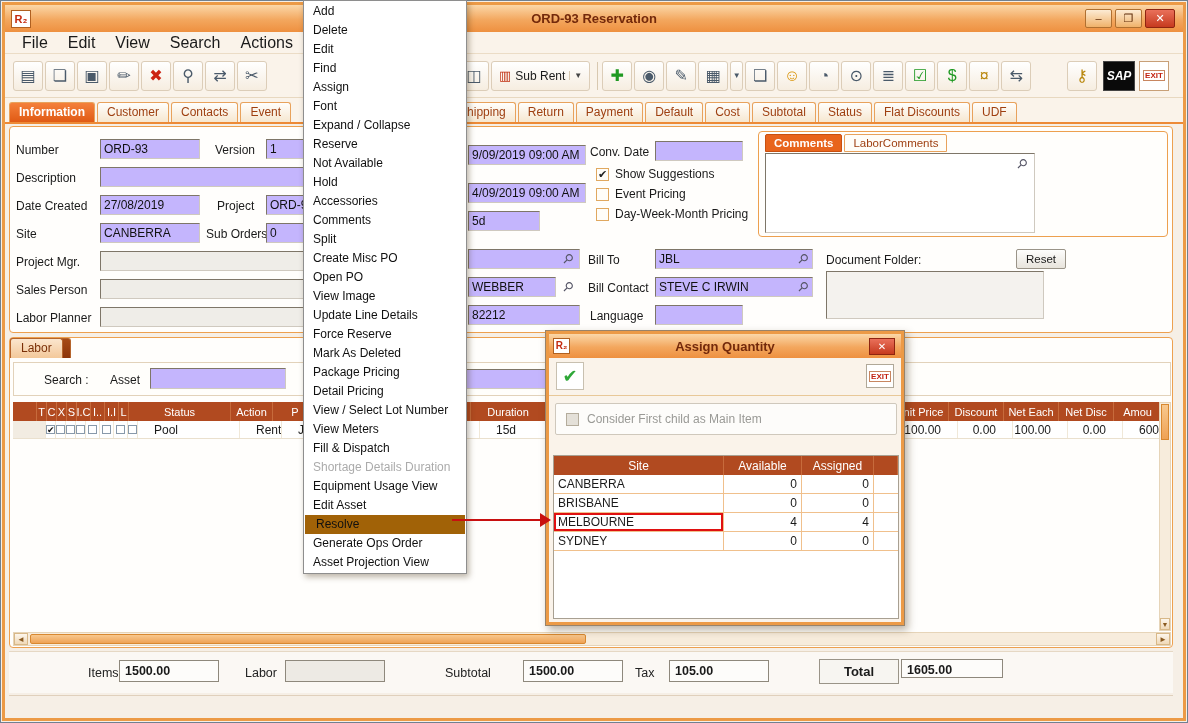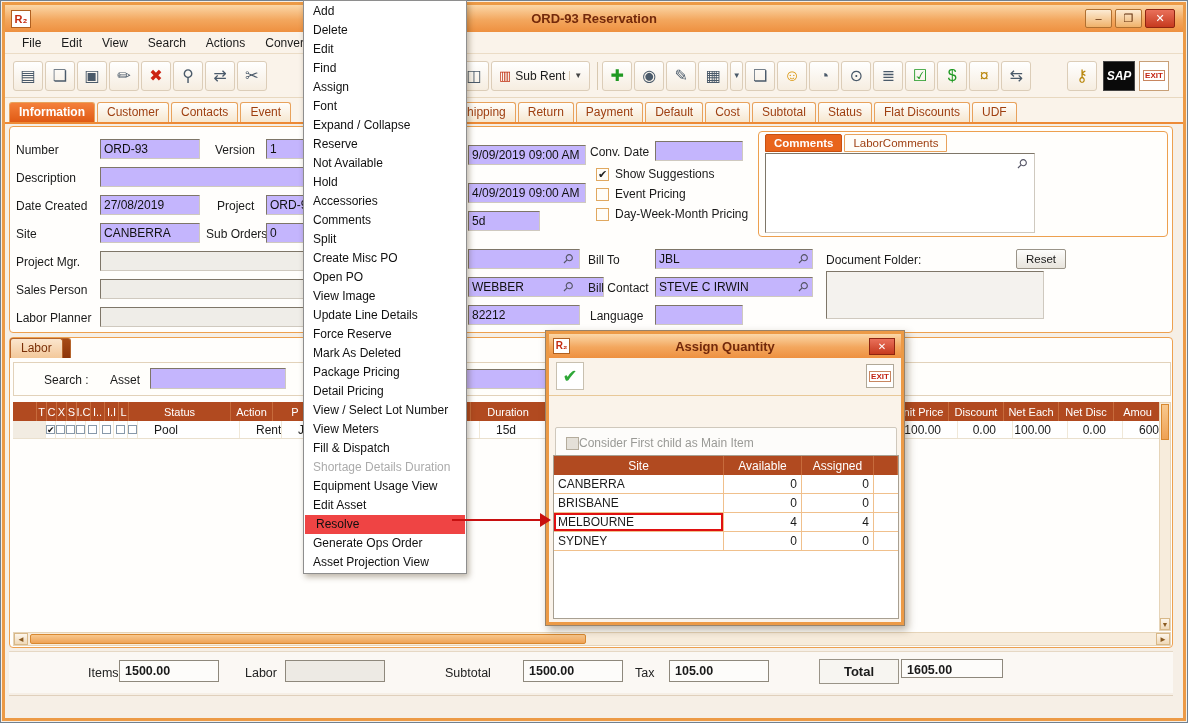--- a/index.html
+++ b/index.html
@@ -9,21 +9,21 @@
 .win-frame{position:absolute;inset:1px;border:3px solid #EC9A46;pointer-events:none;z-index:40;}
 
 .titlebar{position:absolute;left:4px;top:4px;right:4px;height:27px;background:linear-gradient(#FBD7A8,#F3A75E 55%,#EE9040);display:flex;align-items:center;}
 .applogo{width:20px;height:18px;background:#fff;border:1px solid #B06020;color:#C42B10;font-weight:bold;font-size:11px;text-align:center;line-height:16px;margin-left:6px;z-index:2;}
 .win-title{position:absolute;left:0;right:0;text-align:center;font-weight:bold;font-size:13px;color:#73290B;}
 .winbtns{margin-left:auto;display:flex;gap:3px;margin-right:8px;z-index:2;}
 .wbtn{width:27px;height:19px;border:1px solid #B07030;border-radius:2px;background:linear-gradient(#FCEBD4,#F0B26A);color:#5E2B08;font-size:11px;line-height:17px;text-align:center;}
 .wbtn.close{width:30px;background:linear-gradient(#E9705A,#C63A1F);border-color:#8E2410;color:#fff;font-weight:bold;}
 
 .menubar{position:absolute;left:4px;top:31px;right:4px;height:22px;background:#FAF3EA;display:flex;align-items:center;padding-left:8px;gap:2px;border-bottom:1px solid #EBDCC6;}
-.menu-item{padding:2px 9px;font-size:12px;white-space:nowrap;}
+.menu-item{padding:2px 9px;font-size:16px;white-space:nowrap;}
 
 .toolbar{position:absolute;left:4px;top:53px;right:4px;height:44px;background:#FAF3EA;display:flex;align-items:center;padding:0 8px;border-bottom:1px solid #E8D8C0;}
 .icon-btn{width:30px;height:30px;border:1px solid #DCCDB8;background:linear-gradient(#FFFFFF,#F6EDE0);border-radius:3px;display:flex;align-items:center;justify-content:center;margin-right:2px;flex:0 0 auto;}
 .icon-btn .g{font-size:16px;color:#4A5A6A;line-height:1;}
 .icon-btn.red .g{color:#CC2211;}
 .icon-btn.green .g{color:#1F9922;}
 .icon-btn.yellow .g{color:#D89000;}
 .icon-btn.gold .g{color:#B8860B;}
 .icon-btn.caret{width:13px;}
 .icon-btn.caret .g{font-size:8px;}
@@ -84,34 +84,34 @@
 .vthumb{position:absolute;left:1px;top:1px;width:8px;height:36px;background:linear-gradient(#F8C88E,#EFA254);border:1px solid #D88830;}
 .vdown{position:absolute;left:0;bottom:0;width:10px;height:12px;background:linear-gradient(#FDF6EC,#F0D9B8);border:1px solid #D8B888;font-size:7px;color:#8A5A20;display:flex;align-items:center;justify-content:center;}
 
 .tlabel{position:absolute;font-size:12.5px;color:#222;white-space:nowrap;}
 .tbox{position:absolute;height:22px;border:1px solid #8E887C;background:#FDFCFA;font-weight:bold;font-size:12.5px;padding:3px 5px;overflow:hidden;}
 .tbox.gray{background:#EDEAE4;}
 .total-label{position:absolute;height:25px;border:1px solid #9A9488;background:#F7F5F1;font-weight:bold;font-size:13px;text-align:center;line-height:23px;}
 
 #context-menu{position:absolute;left:303px;top:0;width:164px;background:#FFFFFF;border:1px solid #8E8E8E;box-shadow:2px 3px 6px rgba(60,40,10,.35);z-index:50;padding:1px;}
 .mi{height:19px;line-height:19px;padding-left:8px;font-size:12px;color:#101010;white-space:nowrap;overflow:hidden;}
-.mi.highlighted{background:#ef4444;padding-left:11px;}
+.mi.highlighted{background:#a16207;padding-left:11px;}
 .mi.disabled{color:#ABABAB;}
 
 #dialog{position:absolute;left:545px;top:330px;width:360px;height:296px;background:#FAF3EA;border:1px solid #98836A;z-index:60;box-shadow:3px 4px 8px rgba(60,40,10,.35);}
 .dframe{position:absolute;inset:0;border:3px solid #EC9A46;pointer-events:none;z-index:5;}
 .dtitle{position:absolute;left:3px;top:3px;right:3px;height:24px;background:linear-gradient(#FBD7A8,#F3A75E 55%,#EE9040);display:flex;align-items:center;}
 .dtitle .applogo{width:17px;height:16px;line-height:14px;font-size:10px;margin-left:4px;}
 .dtitle-text{position:absolute;left:0;right:0;text-align:center;font-weight:bold;font-size:13px;color:#73290B;}
 .dclose{margin-left:auto;margin-right:6px;width:26px;height:17px;background:linear-gradient(#E9705A,#C63A1F);border:1px solid #8E2410;color:#fff;font-size:10px;font-weight:bold;text-align:center;line-height:15px;z-index:2;}
 .dtoolbar{position:absolute;left:3px;top:27px;right:3px;height:38px;background:#FAF3EA;border-bottom:1px solid #E8C898;}
 .dcheckbtn{position:absolute;left:7px;top:4px;width:28px;height:28px;border:1px solid #C8C0B0;background:#fff;color:#2FA838;font-size:18px;font-weight:bold;display:flex;align-items:center;justify-content:center;}
 .dexit{position:absolute;right:7px;top:6px;width:28px;height:24px;border:1px solid #B0A898;background:#fff;display:flex;align-items:center;justify-content:center;}
 .dexit span{color:#C22211;font-size:8px;font-weight:bold;border:1px solid #C88660;padding:0 1px;}
-.dcb-panel{position:absolute;left:9px;top:72px;width:342px;height:32px;border:1px solid #CFC8BC;background:#FDFCFA;border-radius:2px;display:flex;align-items:center;padding-left:10px;margin-top:24px;}
+.dcb-panel{position:absolute;left:9px;top:72px;width:342px;height:32px;border:1px solid #CFC8BC;background:#FDFCFA;border-radius:2px;display:flex;align-items:center;gap:8px;padding-left:10px;}
 .dcb-box{width:13px;height:13px;background:#E4E0D8;border:1px solid #B4AC9C;flex:0 0 auto;}
 .dcb-label{color:#9A9A96;font-size:12px;}
 .dtable{position:absolute;left:7px;top:124px;width:346px;height:164px;border:1px solid #A8A092;background:#fff;overflow:hidden;}
 .dhead{display:flex;height:19px;}
 .dh{background:#B14A20;color:#fff;font-size:12px;display:flex;align-items:center;justify-content:center;border-right:1px solid #C76B3C;flex:0 0 auto;}
 .dh.c-site{width:170px}.dh.c-avail{width:78px}.dh.c-assn{width:72px}.dh.c-fill{flex:1 1 auto;}
 .drow{display:flex;height:19px;}
 .dc{border-right:1px solid #F0C08C;border-bottom:1px solid #F0C08C;font-size:12px;display:flex;align-items:center;flex:0 0 auto;overflow:hidden;}
 .dc.c-site{width:170px;padding-left:4px;}
 .dc.c-avail{width:78px;justify-content:flex-end;padding-right:4px;}
@@ -284,21 +284,21 @@
     <div class="lbl" style="left:6px;top:156px">Sales Person</div>
     <input class="fld gray" style="left: 90px; top: 152px; width: 206px;" readonly="" value="">
     <div class="lbl" style="left:6px;top:184px">Labor Planner</div>
     <input class="fld gray" style="left: 90px; top: 180px; width: 206px;" readonly="" value="">
 
     <input class="fld" style="left: 458px; top: 18px; width: 118px;" readonly="" value="9/09/2019 09:00 AM">
     <input class="fld" style="left: 458px; top: 56px; width: 118px;" readonly="" value="4/09/2019 09:00 AM">
     <input class="fld" style="left: 458px; top: 84px; width: 72px;" readonly="" value="5d">
     <input class="fld" style="left: 458px; top: 122px; width: 112px;" readonly="" value="">
     <span class="mag" style="left:551px;top:125px">⚲</span>
-    <input class="fld" style="left: 458px; top: 150px; width: 136px;" readonly="" value="WEBBER">
+    <input class="fld" style="left: 458px; top: 150px; width: 88px;" readonly="" value="WEBBER">
     <span class="mag" style="left:551px;top:153px">⚲</span>
     <input class="fld" style="left: 458px; top: 178px; width: 112px;" readonly="" value="82212">
 
     <div class="lbl" style="left:580px;top:18px">Conv. Date</div>
     <input class="fld" style="left: 645px; top: 14px; width: 88px;" readonly="" value="">
 
     <div class="cb-stack" style="left:586px;top:40px">
 
     <label class="cbline checked">
           <span class="cbx"></span>

